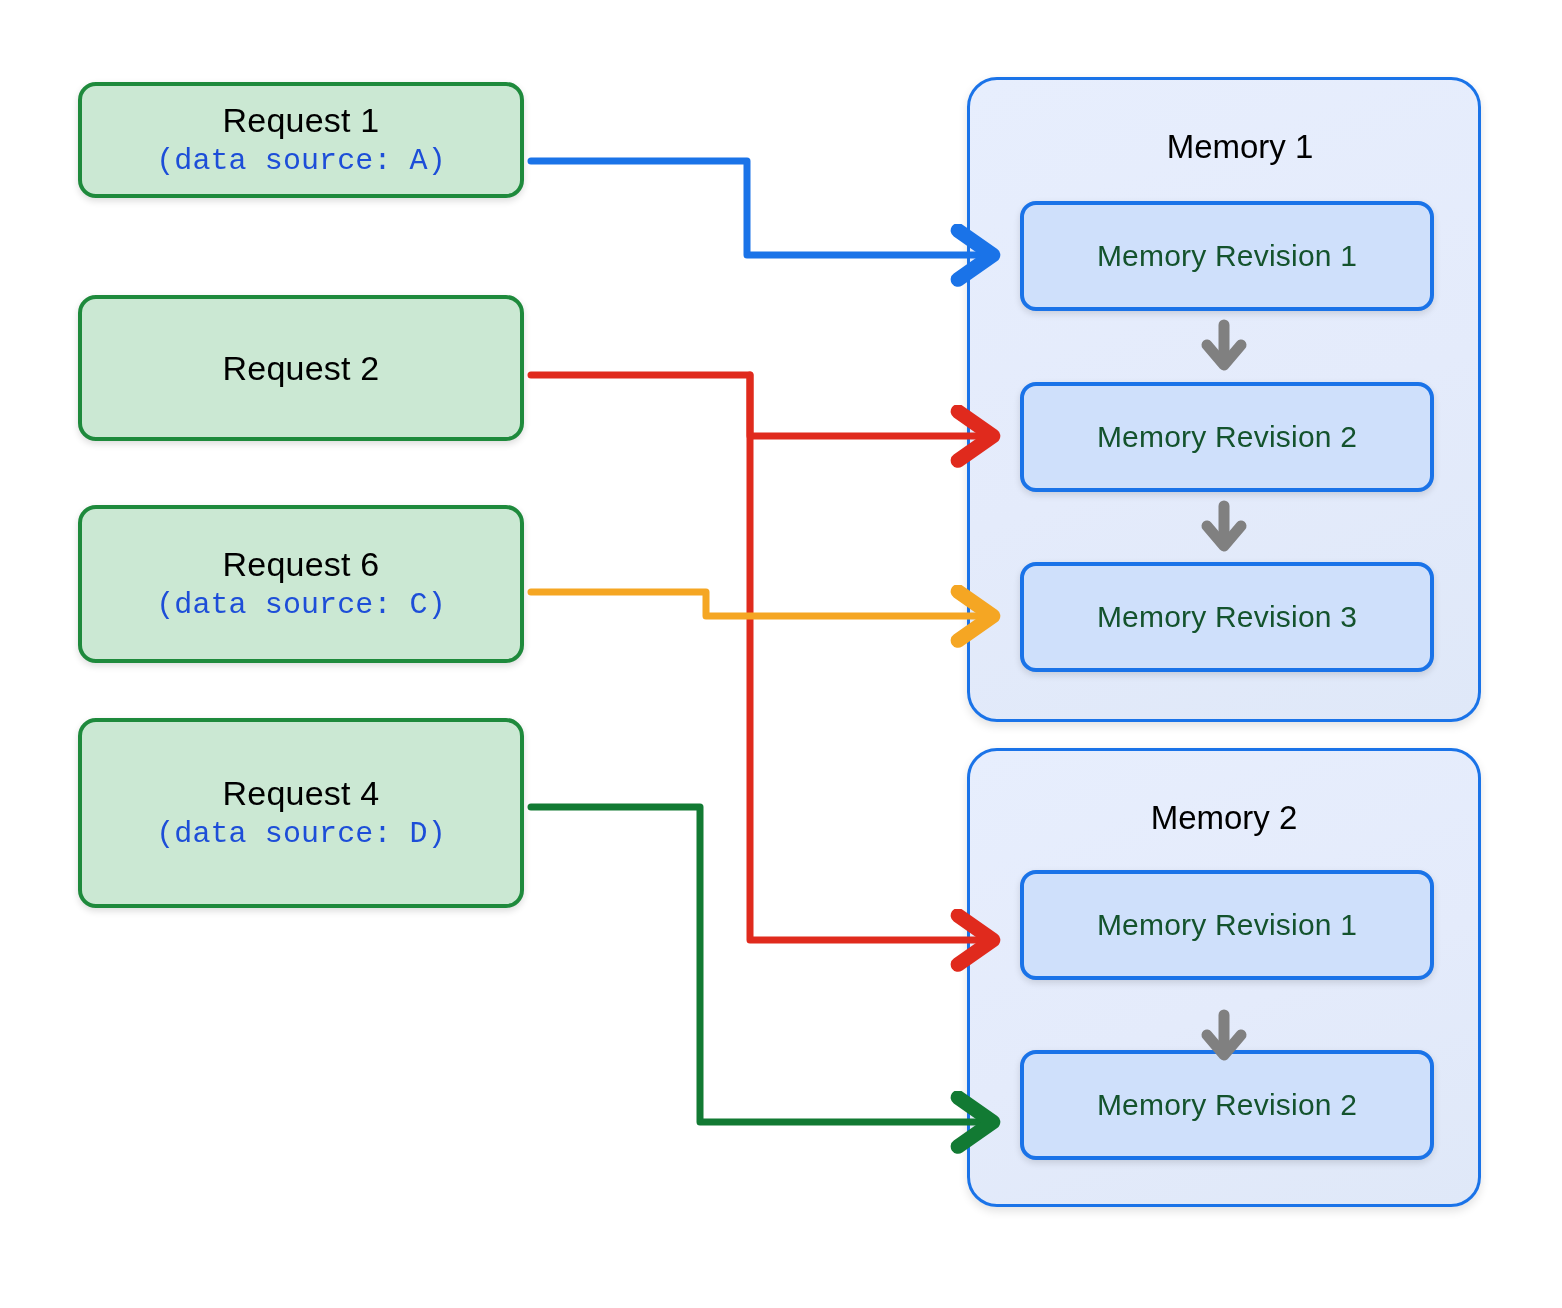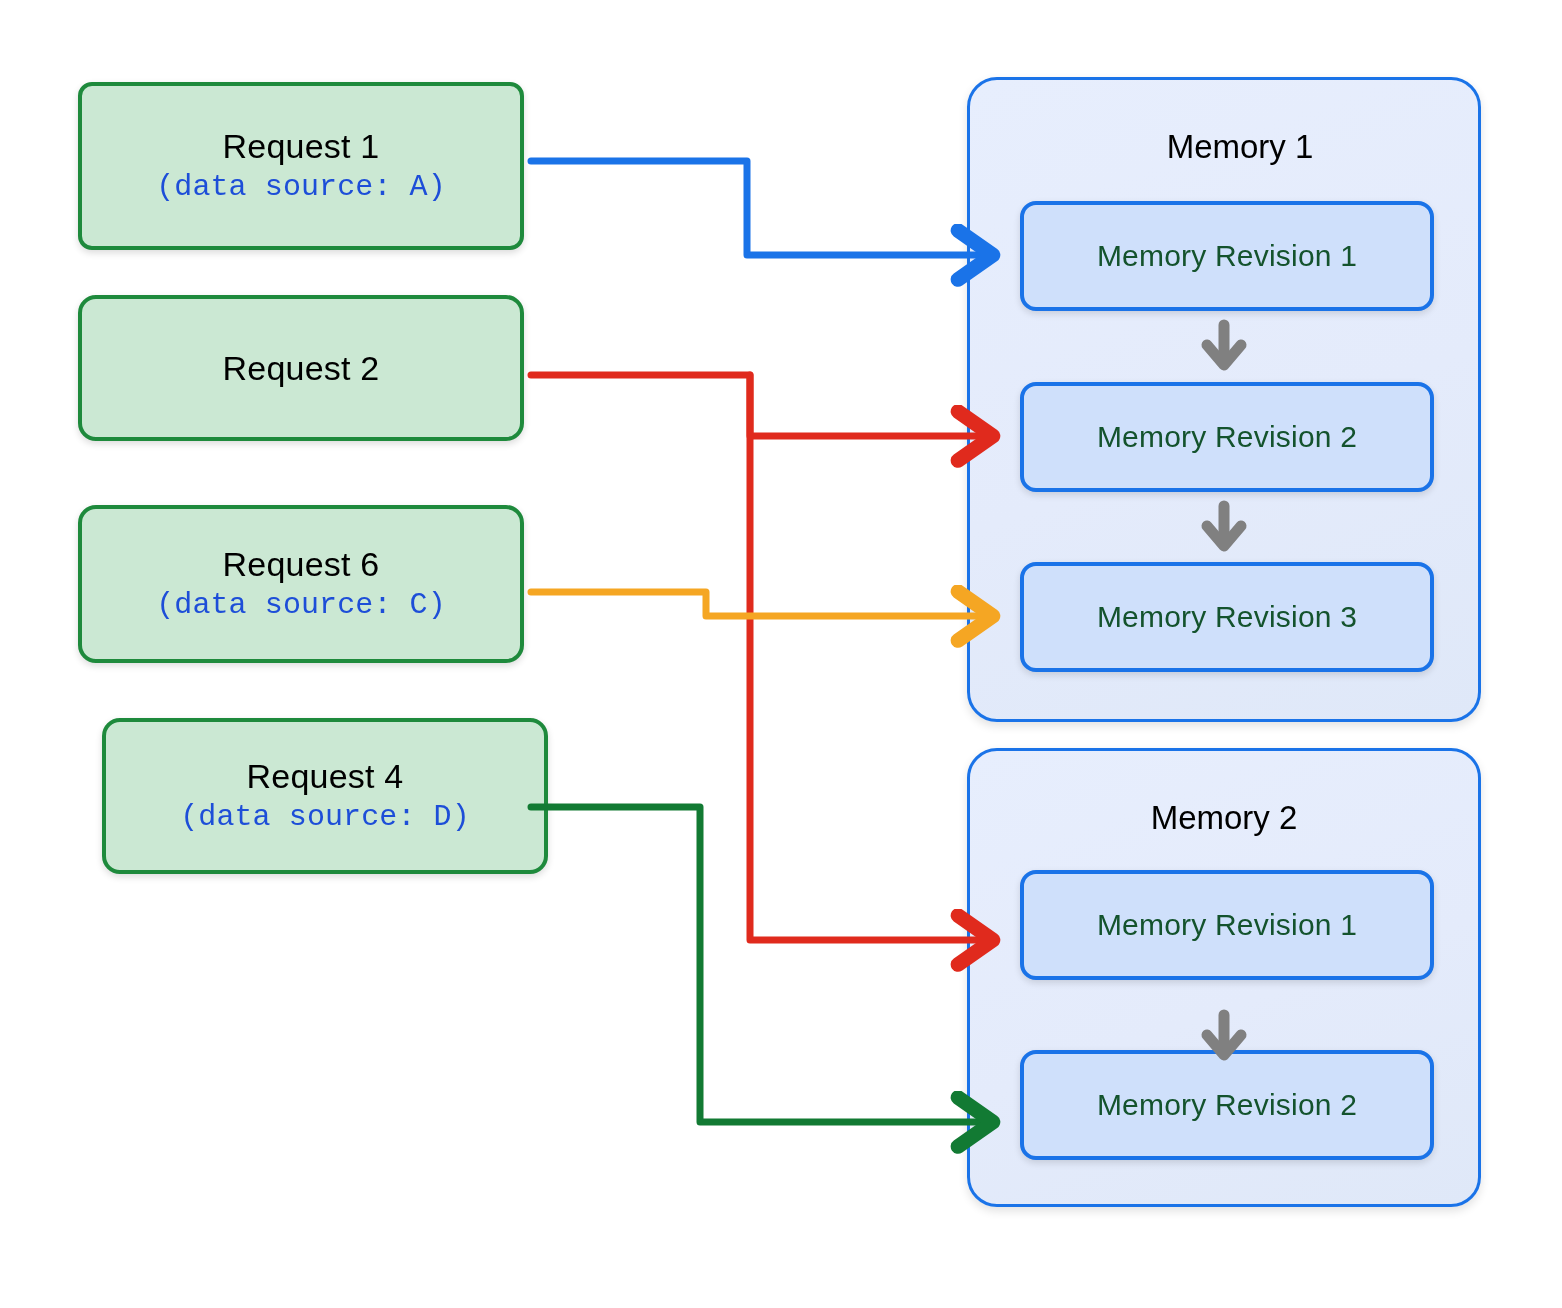--- a/index.html
+++ b/index.html
@@ -91,35 +91,35 @@
     width: 1562px;
     height: 1308px;
     pointer-events: none;
   }
 </style>
 </head>
 <body>
 
 <div id="canvas">
 
-  <div class="request-box" style="top:82px; height:168px;border-radius:14px;">
+  <div class="request-box" style="top:82px; height:116px;">
     <div class="request-title">Request 1</div>
     <div class="request-sub">(data source: A)</div>
   </div>
 
   <div class="request-box" style="top:295px; height:146px;">
     <div class="request-title">Request 2</div>
   </div>
 
   <div class="request-box" style="top:505px; height:158px;">
     <div class="request-title">Request 6</div>
     <div class="request-sub">(data source: C)</div>
   </div>
 
-  <div class="request-box" style="top:718px; height:156px;margin-left:24px;">
+  <div class="request-box" style="top:718px; height:190px;">
     <div class="request-title">Request 4</div>
     <div class="request-sub">(data source: D)</div>
   </div>
 
   <div class="memory-container" style="top:77px; height:645px;">
     <div class="memory-title" style="top:48px;padding-left:32px;">Memory 1</div>
 
     <div class="revision-box" style="top:121px;">
       <span class="revision-label">Memory Revision 1</span>
     </div>

